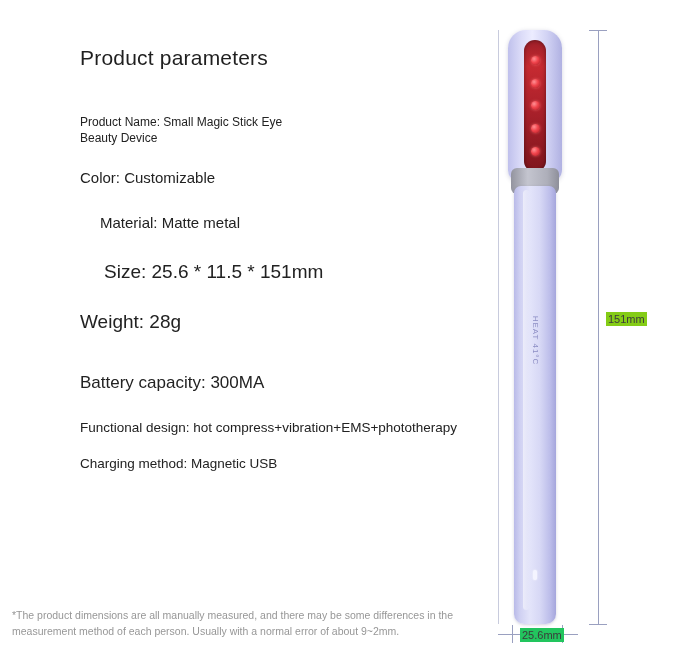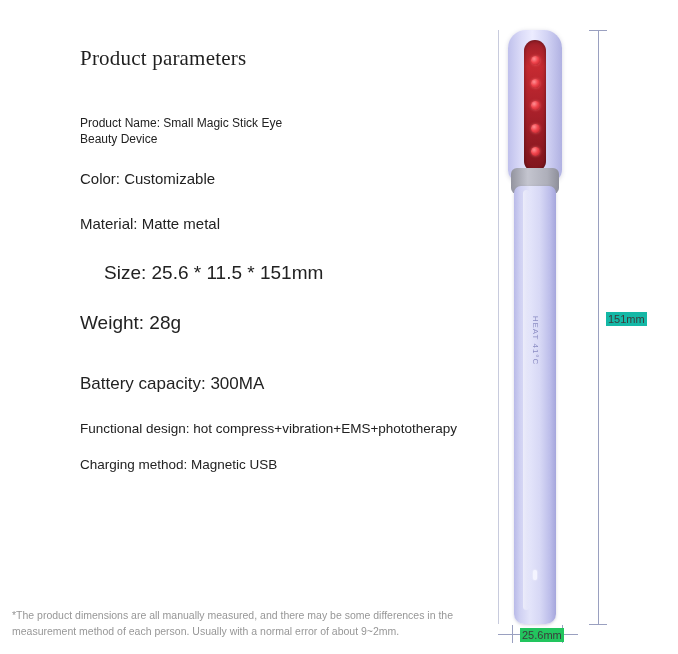--- a/index.html
+++ b/index.html
@@ -28,32 +28,31 @@
     top: 46px;
     width: 420px;
   }
 
   .title {
     font-size: 21px;
     font-weight: 400;
     color: #1f1f1f;
     letter-spacing: 0.2px;
     margin: 0 0 44px 0;
-    font-family: Liberation Serif, serif;
   }
 
   .spec-line {
     color: #222;
     line-height: 1.35;
     margin-bottom: 18px;
     font-weight: 400;
   }
   .spec-name     { font-size: 12px; width: 235px; margin-bottom: 22px; }
   .spec-color    { font-size: 15px;  margin-bottom: 24px;}
-  .spec-material { font-size: 15px;  margin-bottom: 26px;}
+  .spec-material { font-size: 15px;  margin-bottom: 26px; margin-left: 20px;}
   .spec-size     { font-size: 19px;  margin-bottom: 24px; margin-left: 24px;}
   .spec-weight   { font-size: 19px;  margin-bottom: 38px;}
   .spec-battery  { font-size: 17px;  margin-bottom: 24px;}
   .spec-charging { font-size: 13.5px; margin-bottom: 28px;}
   .spec-function { font-size: 13.5px; }
 
   
   .footnote {
     position: absolute;
     left: 12px;
@@ -187,21 +186,21 @@
   }
   .dim-tick-top { top: 30px; }
   .dim-tick-bottom { top: 624px; }
 
   .dim-height-label {
     position: absolute;
     left: 606px;
     top: 312px;
     font-size: 11px;
     color: #3b3b3b;
-    background: #14b8a6;
+    background: #84cc16;
     padding: 1px 2px;
   }
 
   .dim-line-h {
     position: absolute;
     left: 498px;
     top: 634px;
     width: 80px;
     height: 1px;
     background: #9aa0c0;

